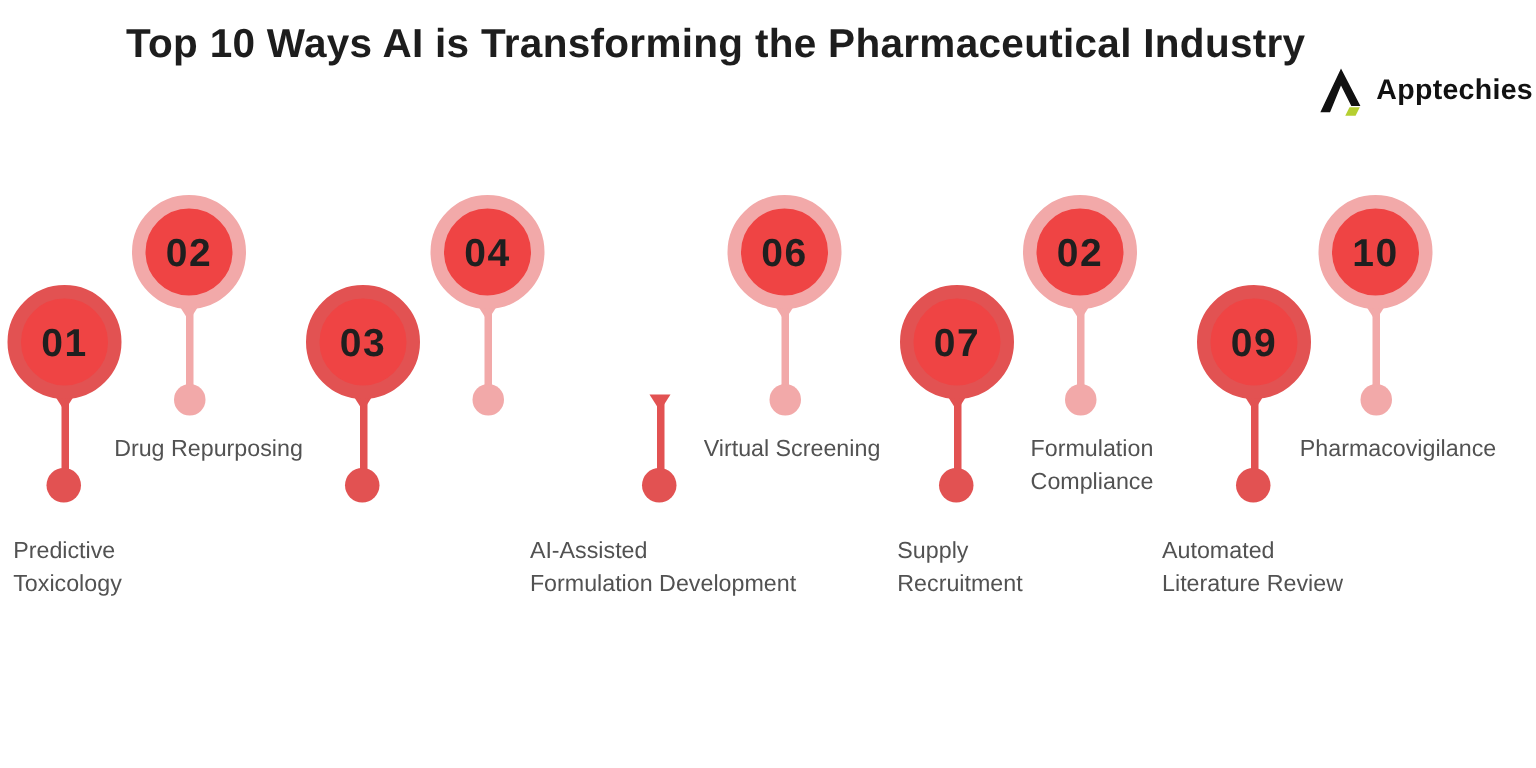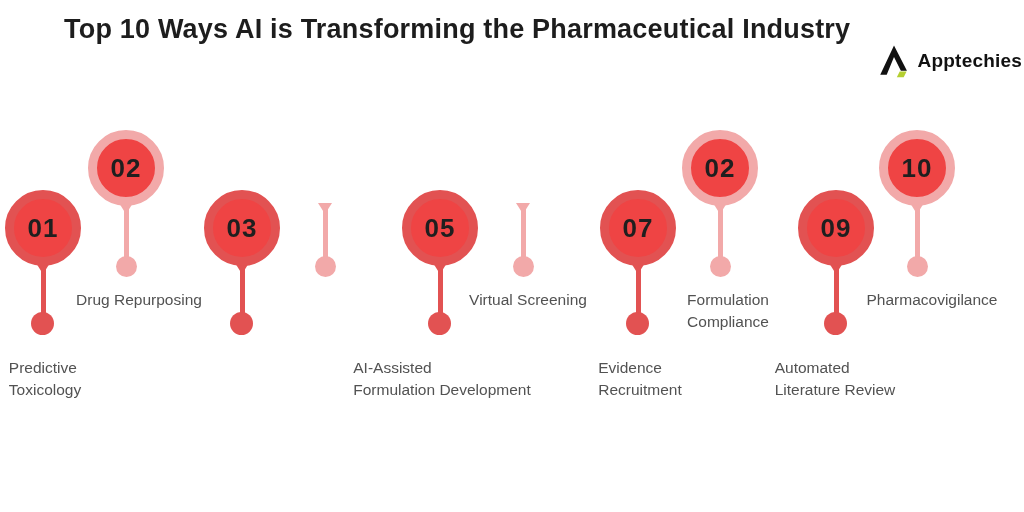--- a/index.html
+++ b/index.html
@@ -10,21 +10,21 @@
   }
   .stage {
     position: relative;
     width: 1024px;
     height: 512px;
     background: #ffffff;
     overflow: hidden;
   }
   .title {
     position: absolute;
-    left: 64px;
+    left: 84px;
     top: 14px;
     margin: 0;
     font-size: 27px;
     font-weight: 700;
     letter-spacing: 0.2px;
     color: #1d1d1d;
   }
   .brand {
     position: absolute;
     top: 44px;
@@ -153,48 +153,51 @@
     <div class="dot"></div>
     <div class="circle">
       <span class="num">03</span>
     </div>
   </div>
 
   <div class="item even" style="--cx:325px; --lx:330px">
     <div class="stem"></div>
     <div class="tail"></div>
     <div class="dot"></div>
+    <div class="circle">
+      <span class="num">04</span>
+    </div>
   </div>
 
   <div class="item odd" style="--cx:440px; --lx:442px">
     <div class="stem"></div>
     <div class="tail"></div>
     <div class="dot"></div>
-    <div class="circle">
-      <span class="num">05</span>
-    </div>
     <div class="label">AI-Assisted
 Formulation Development</div>
   </div>
 
   <div class="item even" style="--cx:523px; --lx:528px">
     <div class="stem"></div>
     <div class="tail"></div>
     <div class="dot"></div>
+    <div class="circle">
+      <span class="num">06</span>
+    </div>
     <div class="label">Virtual Screening</div>
   </div>
 
   <div class="item odd" style="--cx:638px; --lx:640px">
     <div class="stem"></div>
     <div class="tail"></div>
     <div class="dot"></div>
     <div class="circle">
       <span class="num">07</span>
     </div>
-    <div class="label">Evidence
+    <div class="label">Supply
 Recruitment</div>
   </div>
 
   <div class="item even" style="--cx:720px; --lx:728px">
     <div class="stem"></div>
     <div class="tail"></div>
     <div class="dot"></div>
     <div class="circle">
       <span class="num">02</span>
     </div>

